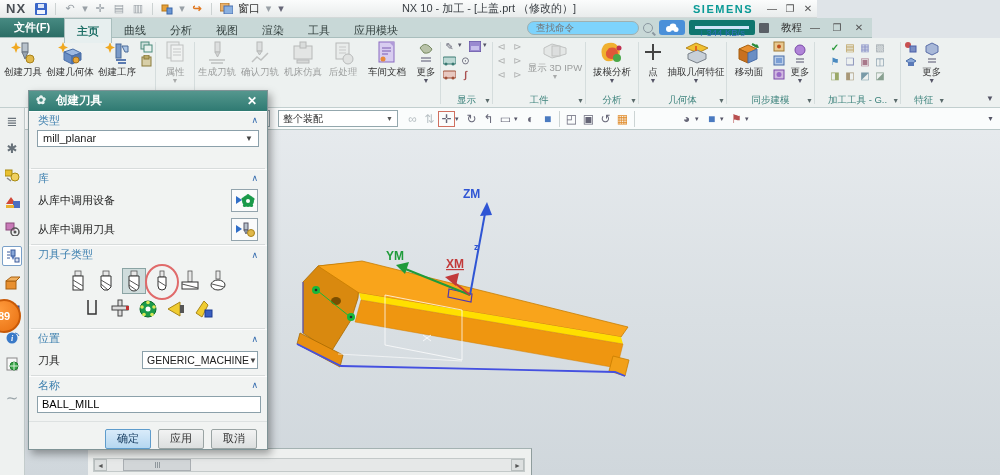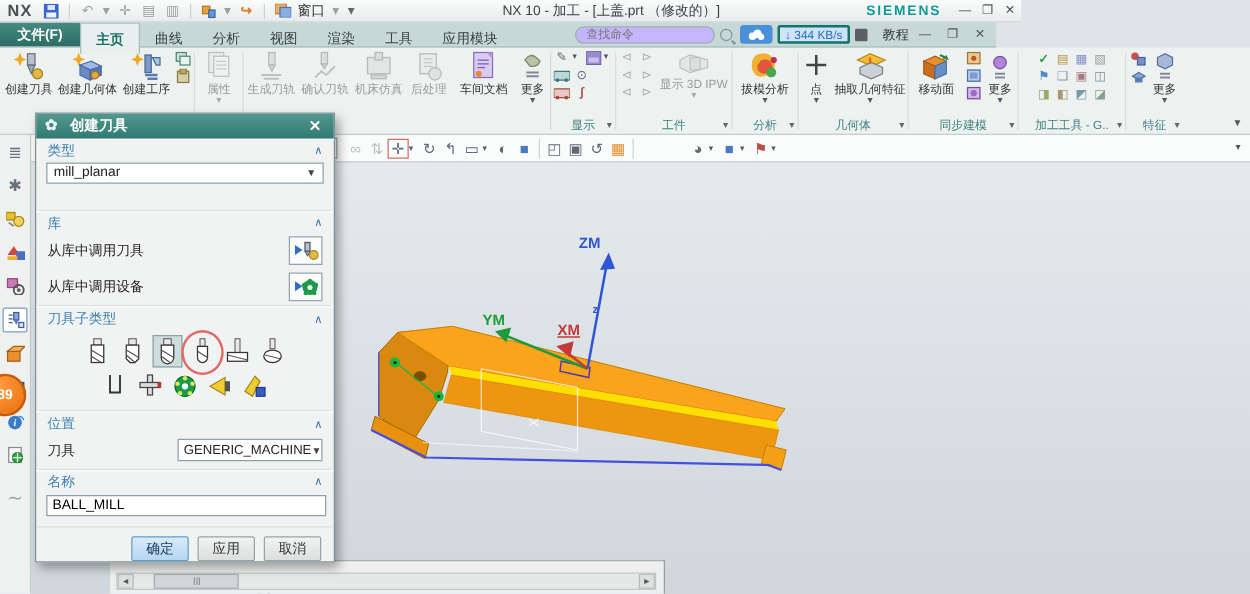--- a/index.html
+++ b/index.html
@@ -7,30 +7,30 @@
 
 #titlebar{position:absolute;left:0;top:0;width:817px;height:18px;background:linear-gradient(#fbfcfc,#e9ecec);border-bottom:1px solid #d3d8d8;display:flex;align-items:center;font-size:11px;color:#333;z-index:10}
 #titlebar .logo{font-weight:bold;font-size:13px;color:#4a4f55;letter-spacing:1px;margin:0 8px 0 6px}
 .qat{display:flex;align-items:center;gap:5px}
 .qico{width:14px;height:13px;display:inline-flex;align-items:center;justify-content:center;font-size:11px;color:#99a0a6}
 .qsep{width:1px;height:12px;background:#ccd2d2;margin:0 2px}
 .ttl{flex:1;text-align:center;color:#3a3f44;font-size:11px}
 .brand{color:#0a9a96;font-weight:bold;letter-spacing:1.5px;font-size:11px;margin-right:10px}
 .winbtn{width:18px;height:14px;text-align:center;font-size:10px;color:#555;line-height:14px}
 
-#tabrow{position:absolute;left:0;top:18px;width:797px;height:20px;background:#c8d8d7;border-bottom:1px solid #a9bebd;display:flex;align-items:stretch;font-size:11px;z-index:9}
+#tabrow{position:absolute;left:0;top:18px;width:872px;height:20px;background:#c8d8d7;border-bottom:1px solid #a9bebd;display:flex;align-items:stretch;font-size:11px;z-index:9}
 .tab-file{background:linear-gradient(#478a82,#2c6e66);color:#fff;padding:0 14px;display:flex;align-items:center;font-weight:bold}
 .tab{padding:12px 12px;display:flex;align-items:center;color:#33403f}
 .tab.active{background:linear-gradient(#eef4f4,#dcе8e8);background-color:#e7efef;color:#1e6f66;font-weight:bold;border:1px solid #a9bebd;border-bottom:none}
 .tr-right{margin-left:auto;display:flex;align-items:center;gap:4px;padding-right:4px}
-.search{width:112px;height:14px;border:1px solid #9fb0b0;border-radius:7px;background:#c4b5fd;font-size:9.5px;padding:0 8px;color:#444}
+.search{width:112px;height:14px;border:1px solid #9fb0b0;border-radius:7px;background:#7dd3fc;font-size:9.5px;padding:0 8px;color:#444}
 .mag{width:10px;height:10px;border:1.5px solid #8a97a0;border-radius:50%;position:relative;margin-right:2px}
 .mag::after{content:"";position:absolute;width:4px;height:1.5px;background:#8a97a0;transform:rotate(45deg);left:8px;top:9px}
 .cloudpill{width:26px;height:15px;background:#4a90d9;border-radius:3px;display:flex;align-items:center;justify-content:center}
-.speed{background:#cfe3f7;border:2px solid #0f766e;color:#2f6eb8;font-size:9.5px;padding:0 4px;height:15px;line-height:14px;border-radius:2px;white-space:nowrap}
+.speed{background:#cfe3f7;border:6px solid #0f766e;color:#2f6eb8;font-size:9.5px;padding:0 4px;height:15px;line-height:14px;border-radius:2px;white-space:nowrap}
 .tut{display:flex;align-items:center;gap:12px;color:#333;font-size:10.5px}
 .tutico{width:10px;height:10px;background:#5a5f66;border-radius:1px}
 
 #ribbon{position:absolute;left:0;top:38px;width:1000px;height:70px;background:#edf1f0;border-bottom:1px solid #c2cfcf;display:flex;align-items:stretch;padding-left:2px;z-index:8}
 .rgroup{display:flex;flex-direction:column;padding-top:2px}
 .rgc{flex:1;display:flex;align-items:flex-start;justify-content:center;gap:1px}
 .rgl{height:13px;font-size:9.5px;color:#3d837c;display:flex;align-items:center;justify-content:center;position:relative;padding:0 12px;white-space:nowrap}
 .rgl .dd{position:absolute;right:0;font-size:7px;color:#5a6a6a}
 .rsep{width:1px;background:#d5dddd;margin:4px 1px 3px}
 .bigbtn{width:42px;display:flex;flex-direction:column;align-items:center}
@@ -498,20 +498,24 @@
         <span>特征</span>
         <span class="dd">▼</span>
       </div>
   </div>
 
   <span class="farr">▼</span>
 </div>
 
 <div id="toolbar2">
   <div class="combo" style="width:85px;margin-left:160px">
+      <span class="cdd">▼</span>
+    </div>
+  <div class="combo" style="width:120px;margin-left:8px">
+      <span>整个装配</span>
       <span class="cdd">▼</span>
     </div>
   <span class="tico" style="color:#b8c0c4;margin-left:6px">∞</span>
   <span class="tico" style="color:#b8c0c4">⇅</span>
   <span class="tico" style="border:1px solid #d07060;line-height:14px">✛</span>
     <span class="tdd">▾</span>
   <span class="tico">↻</span>
   <span class="tico">↰</span>
   <span class="tico">▭</span>
     <span class="tdd">▾</span>
@@ -671,45 +675,45 @@
       <span>mill_planar</span>
       <span class="cdd">▼</span>
     </div>
   <div class="secsep"></div>
 
   <div class="sech">
       <span>库</span>
       <span class="chev">∧</span>
     </div>
   <div class="librow">
-    <span>从库中调用刀具</span>
-    <span class="libbtn">
-        <svg width="20" height="17">
-          <polygon points="1,4 7,8 1,12" fill="#2f6ec8"></polygon>
-          <rect x="9" y="2" width="4" height="7" fill="#b8c2cc" stroke="#556" stroke-width="1"></rect>
-          <polygon points="9,9 13,9 11,13" fill="#99a4b0" stroke="#556" stroke-width="0.8"></polygon>
-          <circle cx="16" cy="12" r="3.5" fill="#e0b84a" stroke="#a8821a" stroke-width="1"></circle>
-        </svg>
-      </span>
-  </div>
-  <div class="librow">
     <span>从库中调用设备</span>
     <span class="libbtn">
         <svg width="20" height="17">
           <polygon points="1,4 7,8 1,12" fill="#2f6ec8"></polygon>
           <circle cx="13" cy="9" r="6" fill="#1a9a4a"></circle>
           <circle cx="13" cy="9" r="2" fill="#fff"></circle>
           <circle cx="13" cy="3.5" r="1.6" fill="#1a9a4a"></circle>
           <circle cx="18" cy="7" r="1.6" fill="#1a9a4a"></circle>
           <circle cx="16.5" cy="13.5" r="1.6" fill="#1a9a4a"></circle>
           <circle cx="9.5" cy="13.5" r="1.6" fill="#1a9a4a"></circle>
           <circle cx="8" cy="7" r="1.6" fill="#1a9a4a"></circle>
         </svg>
       </span>
   </div>
+  <div class="librow">
+    <span>从库中调用刀具</span>
+    <span class="libbtn">
+        <svg width="20" height="17">
+          <polygon points="1,4 7,8 1,12" fill="#2f6ec8"></polygon>
+          <rect x="9" y="2" width="4" height="7" fill="#b8c2cc" stroke="#556" stroke-width="1"></rect>
+          <polygon points="9,9 13,9 11,13" fill="#99a4b0" stroke="#556" stroke-width="0.8"></polygon>
+          <circle cx="16" cy="12" r="3.5" fill="#e0b84a" stroke="#a8821a" stroke-width="1"></circle>
+        </svg>
+      </span>
+  </div>
   <div class="secsep"></div>
 
   <div class="sech">
       <span>刀具子类型</span>
       <span class="chev">∧</span>
     </div>
   <div class="subwrap">
     <div class="subrow">
       <span class="tcell">
           <svg width="18" height="23">

